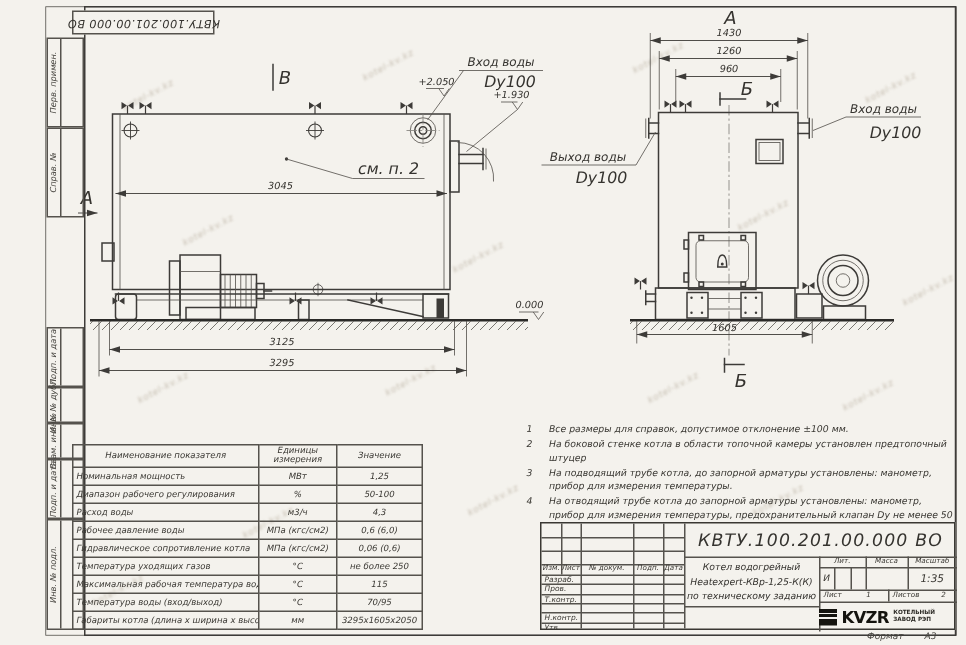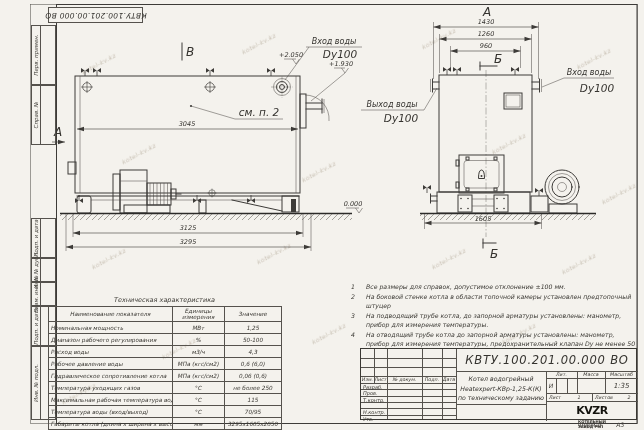--- a/index.html
+++ b/index.html
@@ -36,21 +36,21 @@
   .tc td.ct{text-align:center;}
   .wrap{white-space:normal!important;line-height:1.1;}
   
   .tb{position:absolute;left:360px;top:348px;width:277px;height:72px;border:1.2px solid #3a3833;box-sizing:border-box;background:#f4f2ed;}
   .tb .hl{position:absolute;height:0;border-top:1px solid #55524d;}
   .tb .vl{position:absolute;width:0;border-left:1px solid #55524d;}
   .tb .tx{position:absolute;font:italic 4.8px "DejaVu Sans",sans-serif;color:#3a3833;text-align:center;white-space:nowrap;}
   .tb .sg{position:absolute;font:italic 5px "DejaVu Sans",sans-serif;color:#3a3833;white-space:nowrap;}
   .docnum{position:absolute;left:95px;top:0;width:182px;height:22px;display:flex;align-items:center;justify-content:center;font:italic 11.5px "DejaVu Sans",sans-serif;letter-spacing:.8px;}
   .desc{position:absolute;left:95px;top:22px;width:90px;height:33px;text-align:center;font:italic 6.2px "DejaVu Sans",sans-serif;line-height:1.55;padding-top:3px;box-sizing:border-box;}
-  .logo{position:absolute;left:185px;top:52px;width:92px;height:20px;display:flex;align-items:center;justify-content:space-between;gap:3px;flex-direction:column;}
+  .logo{position:absolute;left:185px;top:52px;width:92px;height:20px;display:flex;align-items:center;justify-content:flex-start;gap:3px;}
   .lgico{width:12px;height:11px;background:linear-gradient(#15140f 0 2.5px,#f4f2ed 2.5px 3.5px,#15140f 3.5px 5.5px,#f4f2ed 5.5px 6.5px,#15140f 6.5px 11px);}
   .lgtxt{font:bold 11px "DejaVu Sans",sans-serif;letter-spacing:-.5px;color:#14130e;}
   .lgsm{font:bold 3.8px "DejaVu Sans",sans-serif;color:#2c2a25;line-height:1.3;}
   .fmt{position:absolute;left:578px;top:421px;font:italic 6px "DejaVu Sans",sans-serif;color:#46443f;}
   .fmt b{font-weight:normal;margin-left:14px;}
   .wm{position:absolute;font:italic 6px "DejaVu Sans",sans-serif;color:rgba(152,138,116,.5);transform:rotate(-28deg);filter:blur(.7px);letter-spacing:.5px;pointer-events:none;}
 </style>
 </head>
 <body>
 
@@ -342,21 +342,20 @@
         <span class="n">3</span>
         <span class="t">На подводящий трубе котла, до запорной арматуры установлены: манометр, прибор для измерения температуры.</span>
       </div>
     <div class="note">
         <span class="n">4</span>
         <span class="t">На отводящий трубе котла до запорной арматуры установлены: манометр, прибор для измерения температуры, предохранительный клапан Dу не менее 50 мм и отвод с обратным клапаном Dу не менее 50 мм.</span>
       </div>
   </div>
 
   <div class="tt">
-    <div class="ttl">Техническая характеристика</div>
     <table class="tc">
       <colgroup>
           <col style="width:124px">
           <col style="width:52px">
           <col style="width:57px">
         </colgroup>
       <tbody>
           <tr>
         <th>Наименование показателя</th>
         <th class="wrap">Единицы измерения</th>

